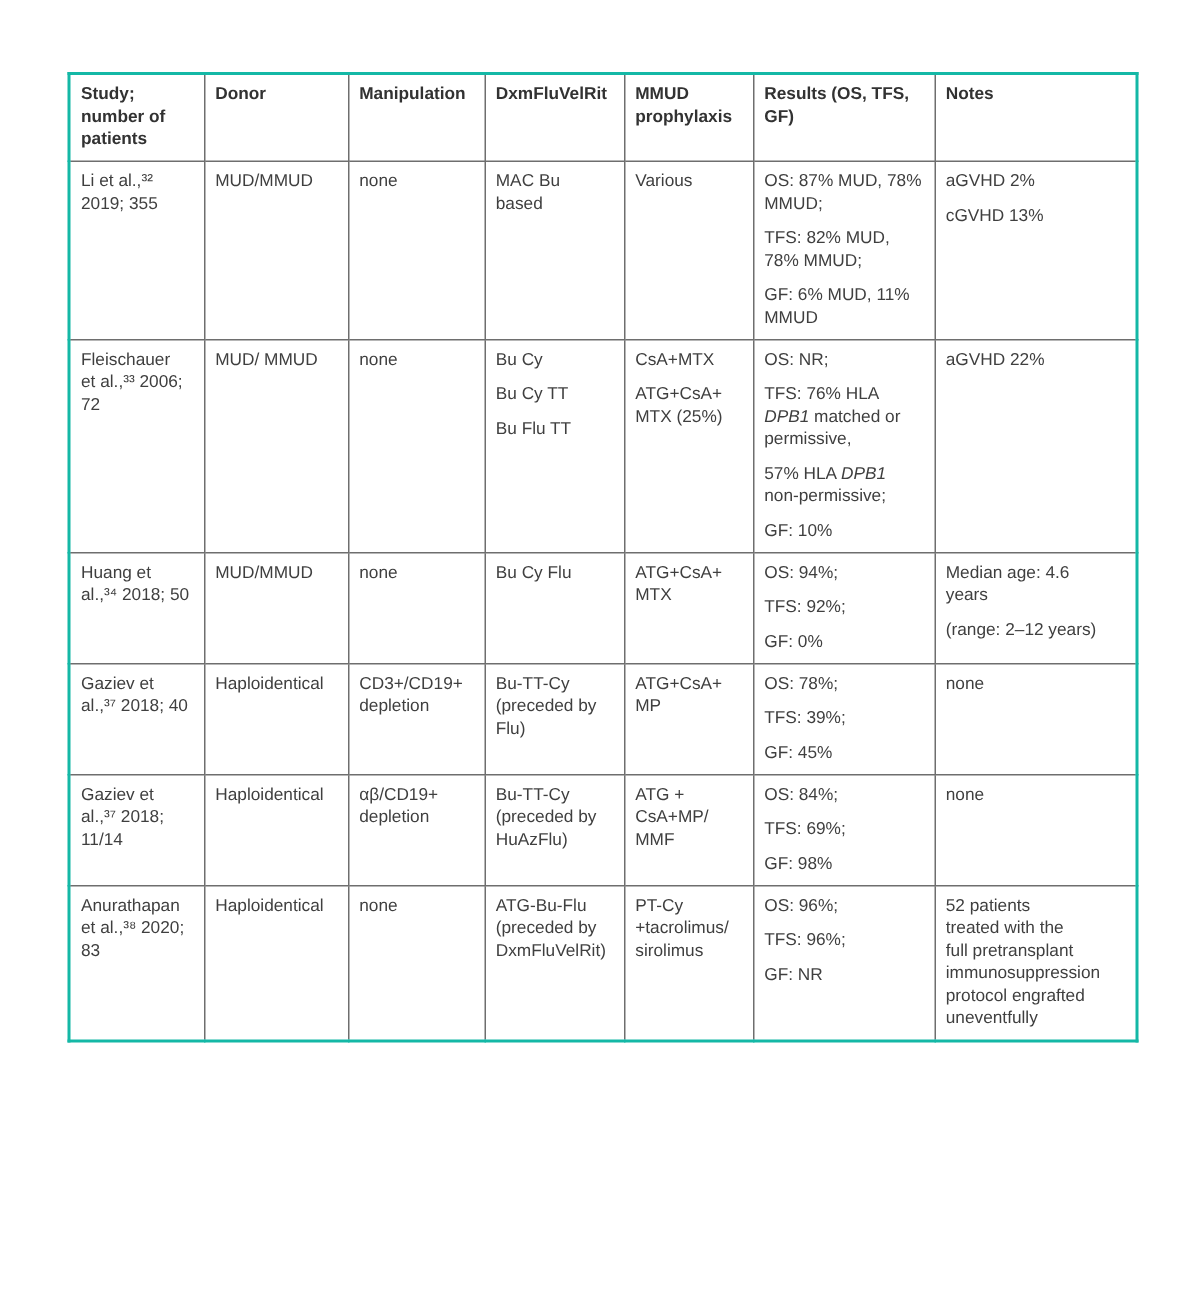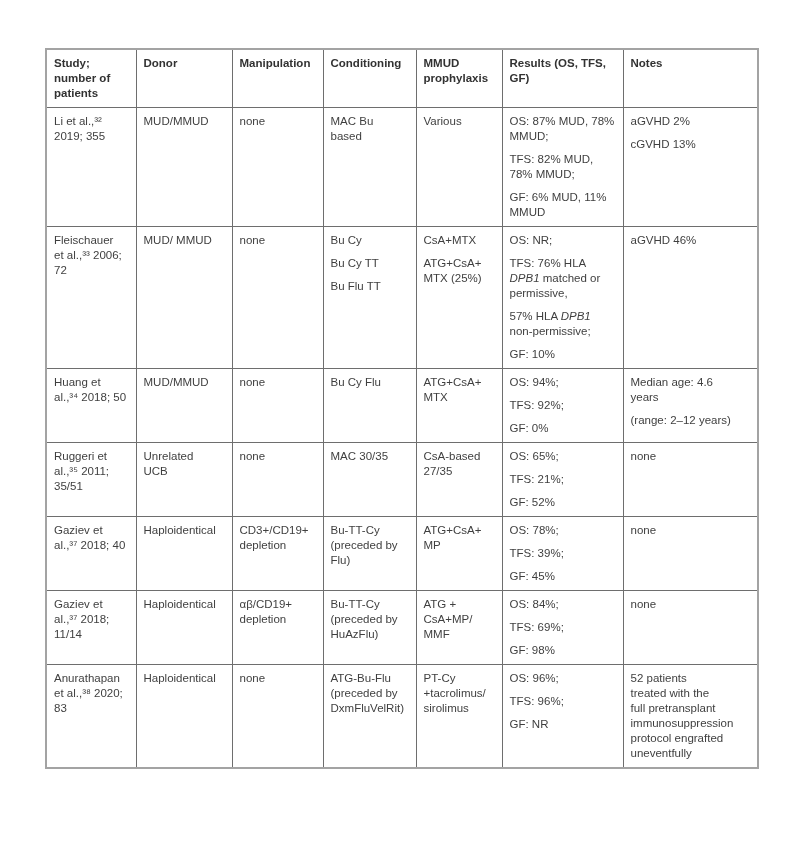--- a/index.html
+++ b/index.html
@@ -6,21 +6,21 @@
   body{
     width:800px;height:859px;position:relative;
     font-family:"Liberation Sans","DejaVu Sans",sans-serif;
     color:#3f3f3f;
   }
   .table-wrap{position:absolute;left:45px;top:48px;}
   table{
     border-collapse:collapse;table-layout:fixed;width:712px;
     font-size:11.5px;line-height:15px;
   }
-  table{border:2px solid #a3a3a3;}
+  table{border:2px solid #14b8a6;}
   th,td{
     border:1px solid #6e6e6e;
     vertical-align:top;text-align:left;
     padding:6px 6px 6px 7px;
     overflow:hidden;
   }
   th{font-weight:bold;color:#323232;font-size:11.5px;}
   td p,th p{margin:0 0 8px 0;white-space:pre-line;}
   td p:last-child,th p:last-child{margin-bottom:0;}
   col.c0{width:90px;} col.c1{width:96px;} col.c2{width:91px;}
@@ -47,21 +47,21 @@
           <th>
             <p>Study; number of patients</p>
           </th>
           <th>
             <p>Donor</p>
           </th>
           <th>
             <p>Manipulation</p>
           </th>
           <th>
-            <p>Conditioning</p>
+            <p>DxmFluVelRit</p>
           </th>
           <th>
             <p>MMUD prophylaxis</p>
           </th>
           <th>
             <p>Results (OS, TFS, GF)</p>
           </th>
           <th>
             <p>Notes</p>
           </th>
@@ -124,21 +124,21 @@
           <td>
             <p>OS: NR;</p>
             <p>TFS: 76% HLA
 <i>DPB1</i> matched or
 permissive,</p>
             <p>57% HLA <i>DPB1</i>
 non-permissive;</p>
             <p>GF: 10%</p>
           </td>
           <td>
-            <p>aGVHD 46%</p>
+            <p>aGVHD 22%</p>
           </td>
         </tr>
         <tr>
           <td>
             <p>Huang et
 al.,³⁴ 2018; 50</p>
           </td>
           <td>
             <p>MUD/MMUD</p>
           </td>
@@ -154,49 +154,20 @@
           </td>
           <td>
             <p>OS: 94%;</p>
             <p>TFS: 92%;</p>
             <p>GF: 0%</p>
           </td>
           <td>
             <p>Median age: 4.6
 years</p>
             <p>(range: 2–12 years)</p>
-          </td>
-        </tr>
-        <tr>
-          <td>
-            <p>Ruggeri et
-al.,³⁵ 2011;
-35/51</p>
-          </td>
-          <td>
-            <p>Unrelated
-UCB</p>
-          </td>
-          <td>
-            <p>none</p>
-          </td>
-          <td>
-            <p>MAC 30/35</p>
-          </td>
-          <td>
-            <p>CsA-based
-27/35</p>
-          </td>
-          <td>
-            <p>OS: 65%;</p>
-            <p>TFS: 21%;</p>
-            <p>GF: 52%</p>
-          </td>
-          <td>
-            <p>none</p>
           </td>
         </tr>
         <tr>
           <td>
             <p>Gaziev et
 al.,³⁷ 2018; 40</p>
           </td>
           <td>
             <p>Haploidentical</p>
           </td>

